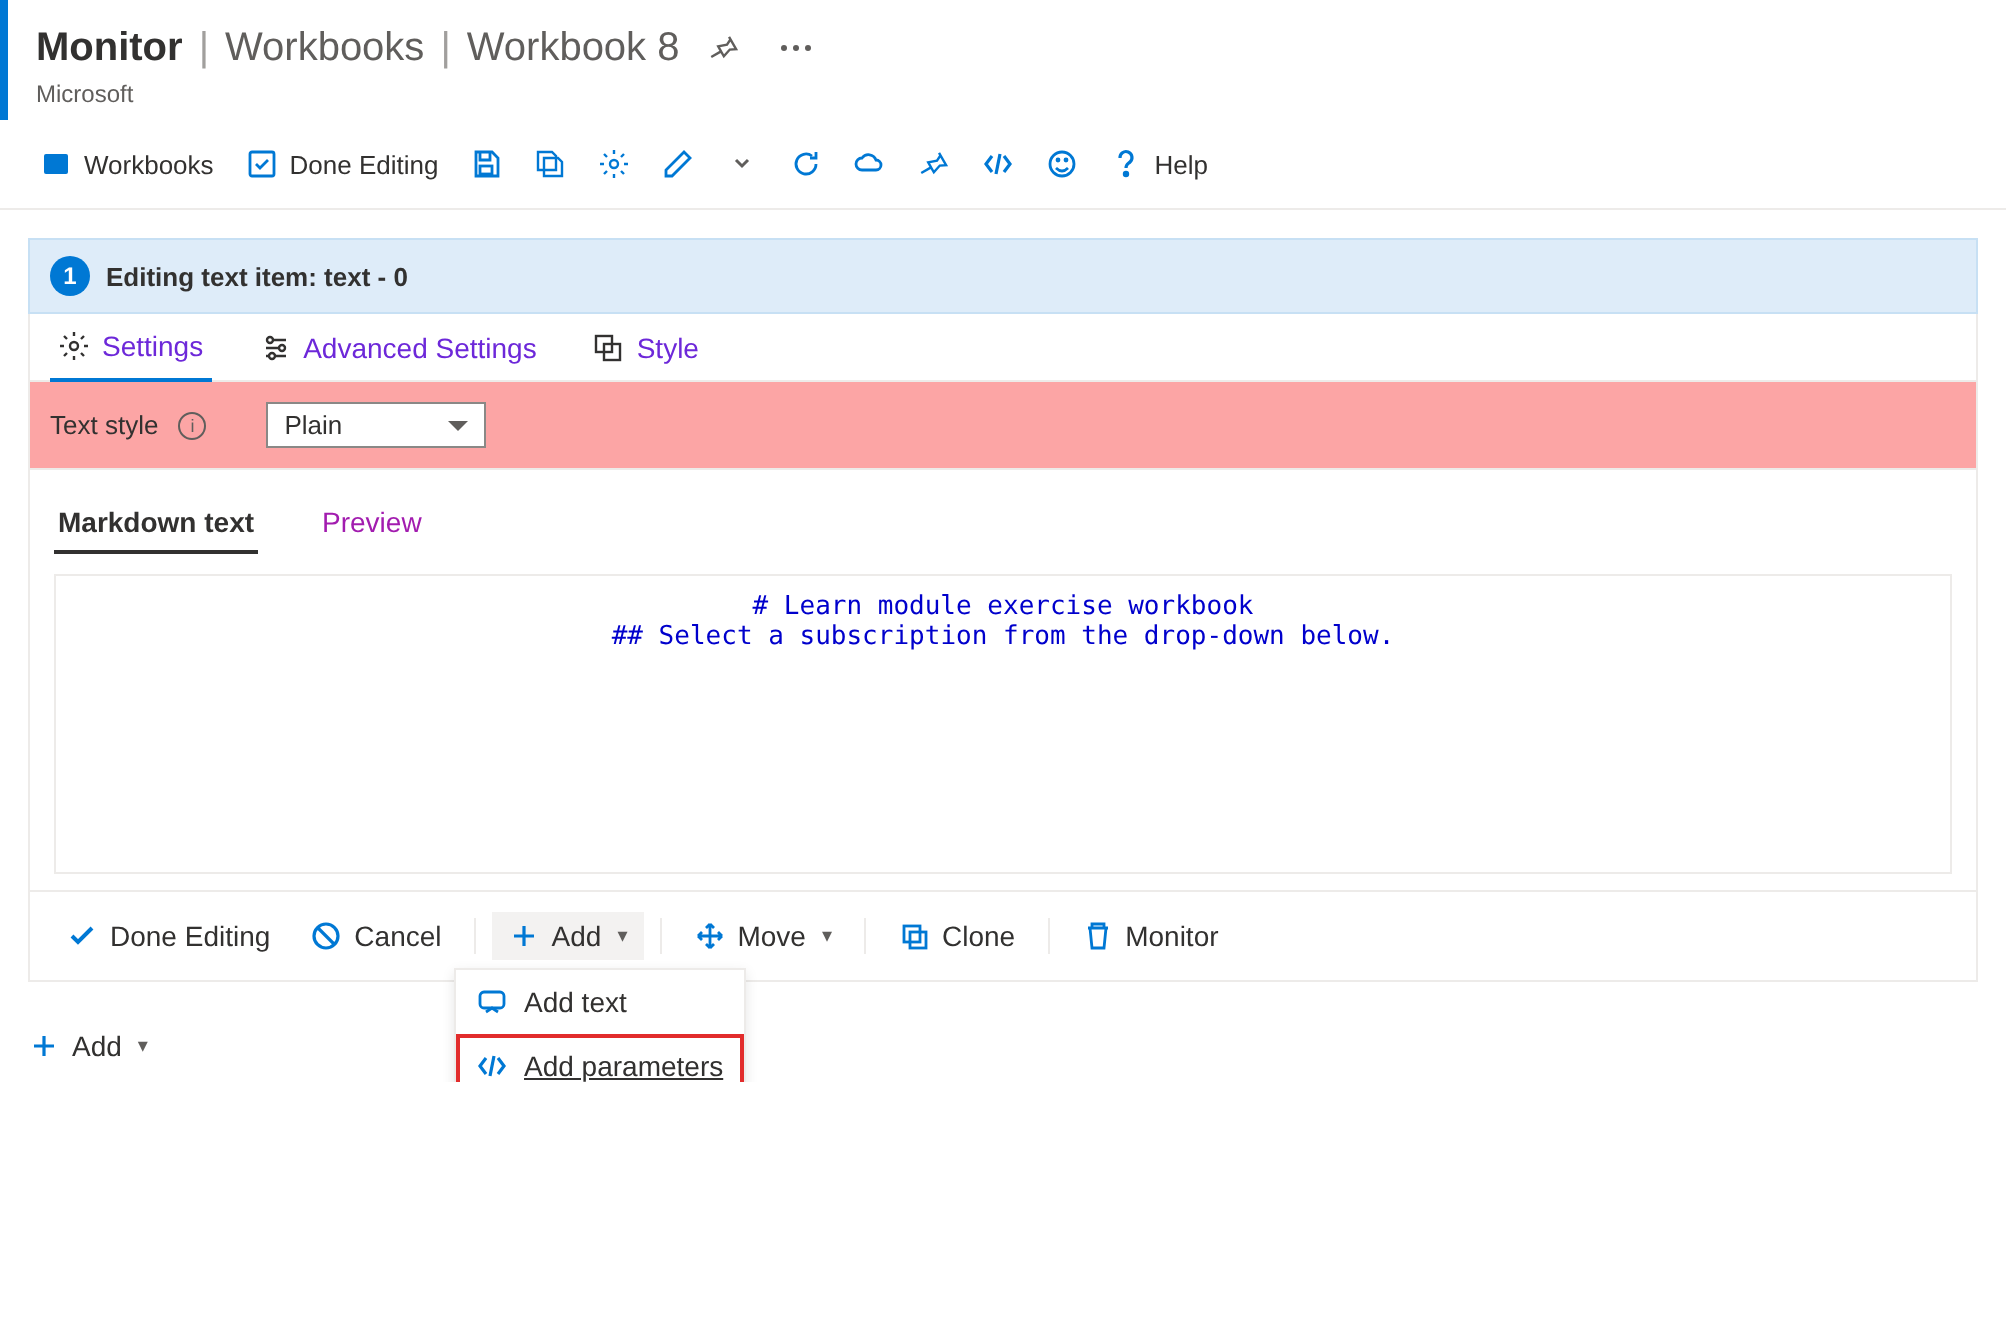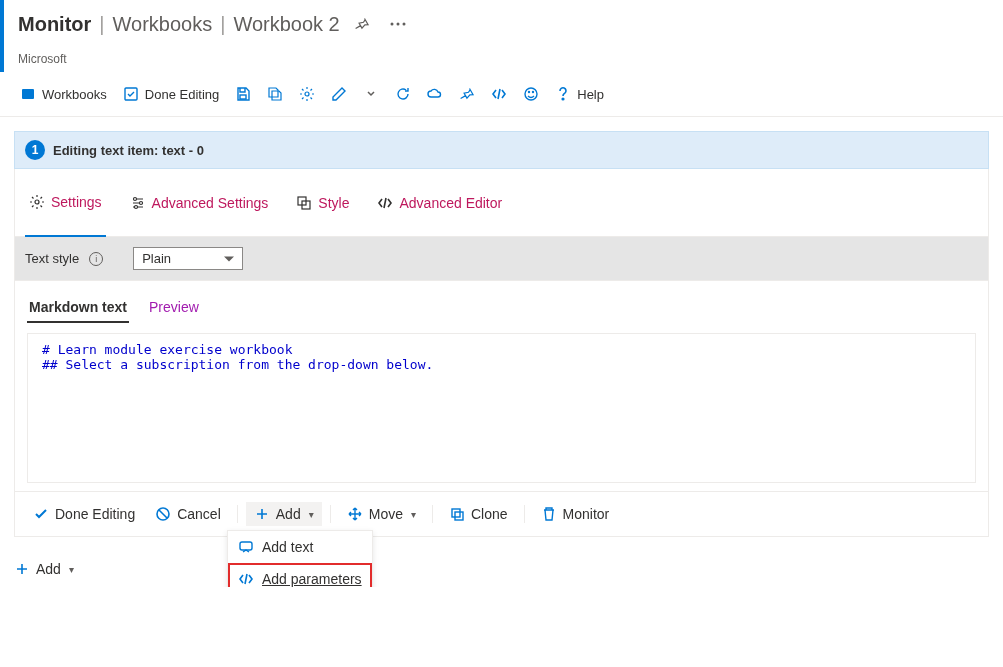--- a/index.html
+++ b/index.html
@@ -20,21 +20,21 @@
       gap: 8px;
       font-size: 20px;
       font-weight: 600;
       color: #323130;
     }
     .breadcrumb .light { font-weight: 400; color: #605e5c; }
     .breadcrumb .sep { color: #a19f9d; font-weight: 300; }
     .subtext {
       font-size: 12px;
       color: #605e5c;
-      margin-top: 14px;
+      margin-top: 2px;
     }
     .icon-btn {
       display: inline-flex;
       align-items: center;
       justify-content: center;
       width: 28px;
       height: 28px;
       color: #0078d4;
       cursor: pointer;
     }
@@ -86,36 +86,36 @@
       gap: 20px;
       border-bottom: 1px solid #edebe9;
       padding: 0 10px;
       border-left: 1px solid #edebe9;
       border-right: 1px solid #edebe9;
     }
     .tab {
       display: inline-flex;
       align-items: center;
       gap: 6px;
-      padding: 25px 4px;
-      cursor: pointer;
-      color: #be185d;
+      padding: 8px 4px;
+      cursor: pointer;
+      color: #6d28d9;
       font-size: 14px;
     }
     .tab.active {
       border-bottom: 2px solid #0078d4;
       margin-bottom: -1px;
     }
     .tab svg { width: 16px; height: 16px; color: #323130; }
     .style-row {
       display: flex;
       align-items: center;
       gap: 10px;
       padding: 10px;
-      background: #e5e5e5;
+      background: #fca5a5;
       border-left: 1px solid #edebe9;
       border-right: 1px solid #edebe9;
       border-bottom: 1px solid #edebe9;
     }
     .info-icon {
       display: inline-flex;
       width: 14px; height: 14px;
       border: 1px solid #605e5c;
       border-radius: 50%;
       align-items: center; justify-content: center;
@@ -140,41 +140,42 @@
       width: 0; height: 0;
       border-left: 5px solid transparent;
       border-right: 5px solid transparent;
       border-top: 5px solid #605e5c;
     }
     .editor-area {
       border-left: 1px solid #edebe9;
       border-right: 1px solid #edebe9;
       padding: 8px 12px;
     }
-    .subtabs { display: flex; gap: 18px; padding: 4px 0; }
+    .subtabs { display: flex; gap: 30px; padding: 4px 0; }
     .subtab {
       padding: 6px 2px;
       cursor: pointer;
       font-size: 14px;
       color: #a21caf;
     }
     .subtab.active {
       color: #323130;
       font-weight: 600;
       border-bottom: 2px solid #323130;
     }
     .code-editor {
       border: 1px solid #edebe9;
       font-family: "Consolas", monospace;
       font-size: 13px;
       color: #0000cc;
       padding: 8px 14px;
       min-height: 150px;
       margin-top: 6px;
       white-space: pre;
+      text-align: center;
     }
     .action-bar {
       display: flex;
       align-items: center;
       gap: 4px;
       padding: 10px;
       border-top: 1px solid #edebe9;
       border-left: 1px solid #edebe9;
       border-right: 1px solid #edebe9;
       border-bottom: 1px solid #edebe9;
@@ -226,21 +227,21 @@
 
 
 
 
 <div class="header">
   <div class="breadcrumb">
     <span>Monitor</span>
     <span class="sep light">|</span>
     <span class="light">Workbooks</span>
     <span class="sep light">|</span>
-    <span class="light">Workbook 2</span>
+    <span class="light">Workbook 8</span>
     <span class="icon-btn gray-icon">
       <svg width="16" height="16" viewBox="0 0 16 16" fill="none" stroke="currentColor" stroke-width="1.2">
           <path d="M9 2l5 5-3 1-2 4-2-2-4 4 4-4-2-2 4-2 1-3z" transform="rotate(15 8 8)"></path>
         </svg>
     </span>
     <span class="icon-btn gray-icon">
       <svg width="16" height="4" viewBox="0 0 16 4" fill="currentColor">
           <circle cx="2" cy="2" r="1.5"></circle>
           <circle cx="8" cy="2" r="1.5"></circle>
           <circle cx="14" cy="2" r="1.5"></circle>
@@ -356,26 +357,20 @@
           <circle cx="6" cy="12" r="1.5" fill="#fff"></circle>
         </svg>
       <span>Advanced Settings</span>
     </div>
     <div class="tab">
       <svg viewBox="0 0 16 16" fill="none" stroke="currentColor" stroke-width="1.2">
           <rect x="2" y="2" width="8" height="8"></rect>
           <rect x="6" y="6" width="8" height="8"></rect>
         </svg>
       <span>Style</span>
-    </div>
-    <div class="tab">
-      <svg viewBox="0 0 16 16" fill="none" stroke="currentColor" stroke-width="1.6">
-          <path d="M5 4L2 8l3 4M11 4l3 4-3 4M9 3l-2 10"></path>
-        </svg>
-      <span>Advanced Editor</span>
     </div>
   </div>
 
   <div class="style-row">
     <span>Text style</span>
     <span class="info-icon">i</span>
     <div class="select">
       <span>Plain</span>
     </div>
   </div>

